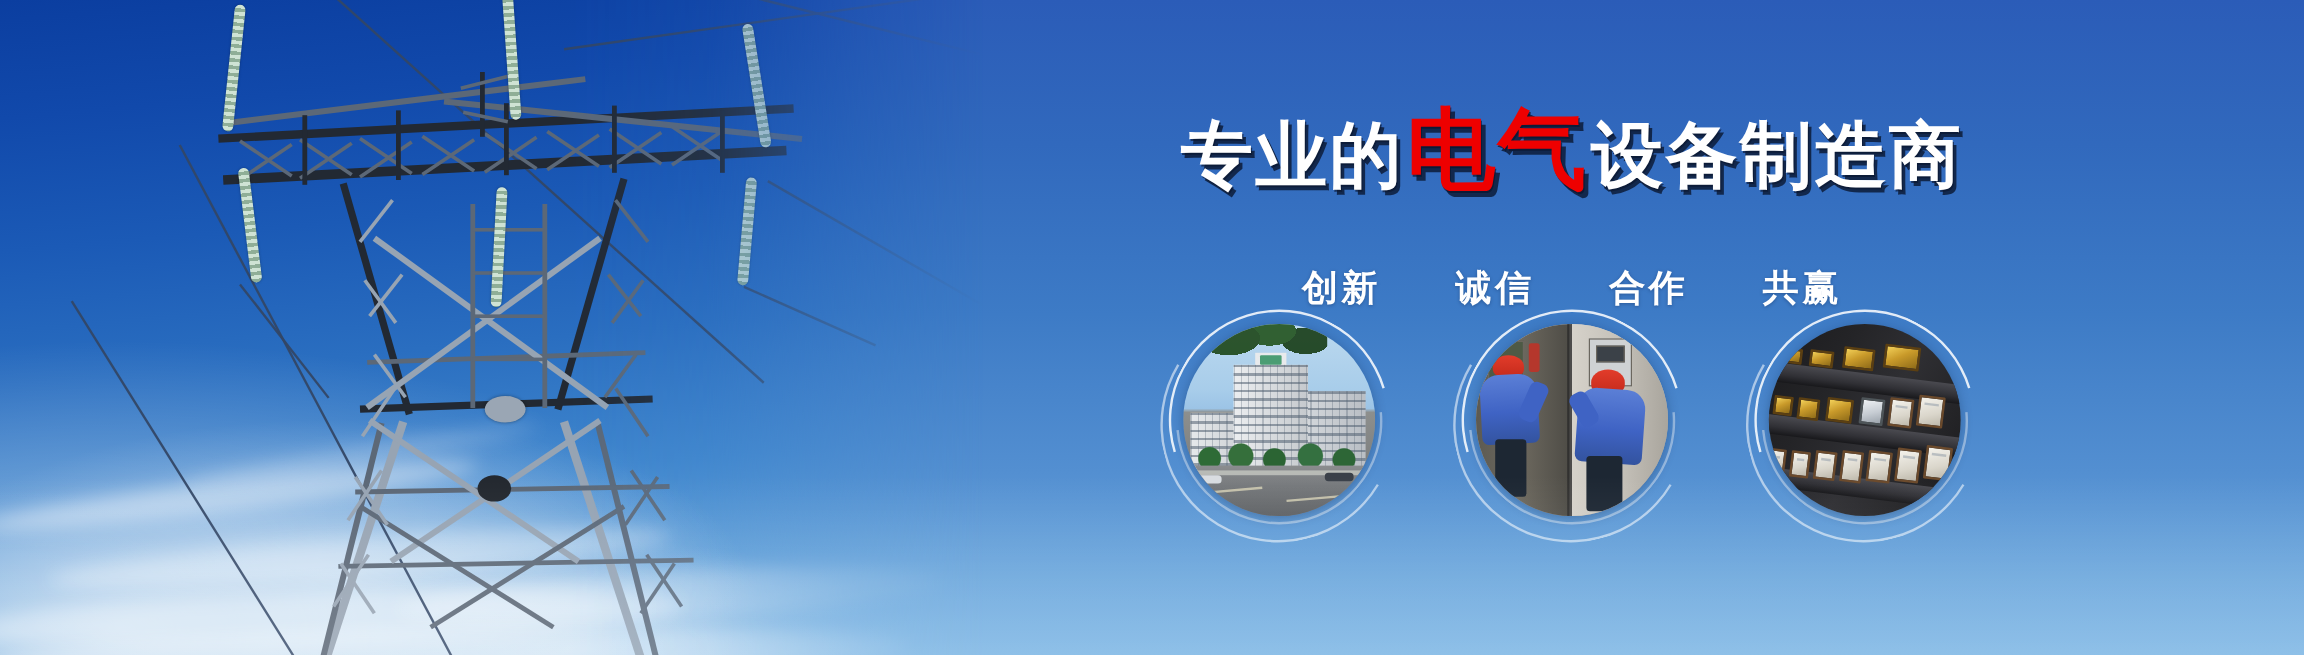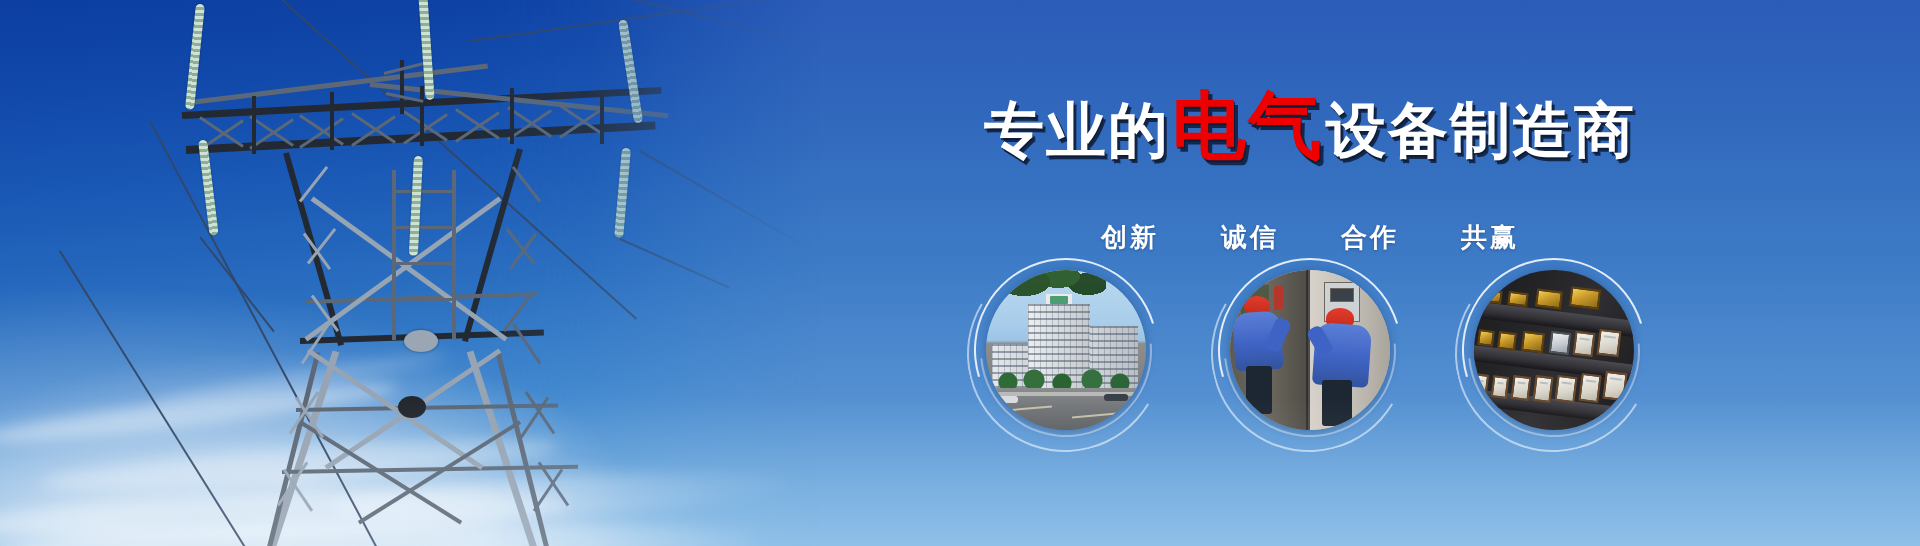--- a/index.html
+++ b/index.html
@@ -85,21 +85,21 @@
     border-radius:999px;
     white-space:nowrap;
     box-shadow:0 2px 6px rgba(4,14,40,.28);
   }
 
   .keywords{
     position:absolute; left:0; right:120px; top:208px;
     display:flex; justify-content:center; gap:62px;
   }
   .kw{
-    color:#ffffff; font-size:26px; font-weight:700; letter-spacing:3px;
+    color:#ffffff; font-size:30px; font-weight:700; letter-spacing:3px;
     text-shadow:0 1px 3px rgba(10,30,70,.35);
     white-space:nowrap;
   }
 
   
   .circles{
     position:absolute; left:0; right:120px; top:258px;
     display:flex; justify-content:center; gap:84px;
   }
   .circle-item{position:relative; width:160px; height:160px;}

